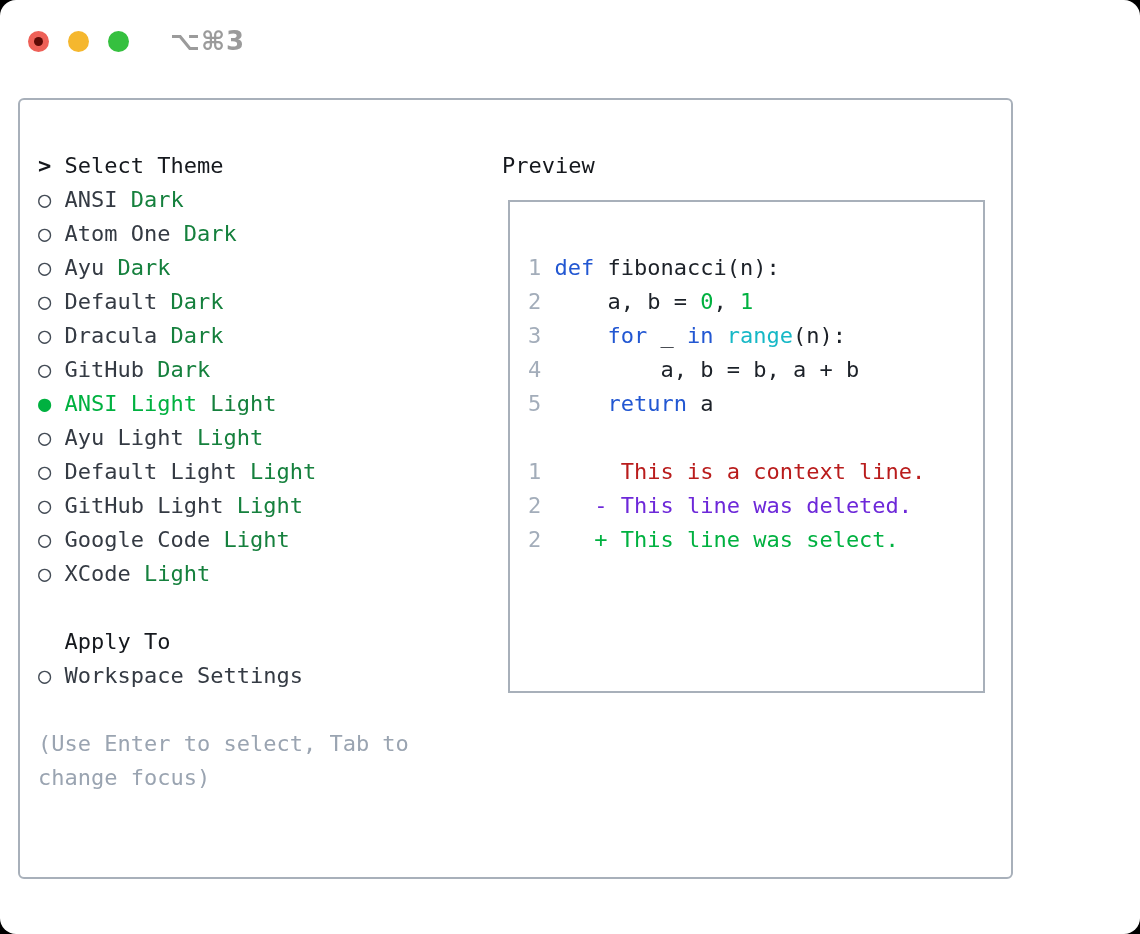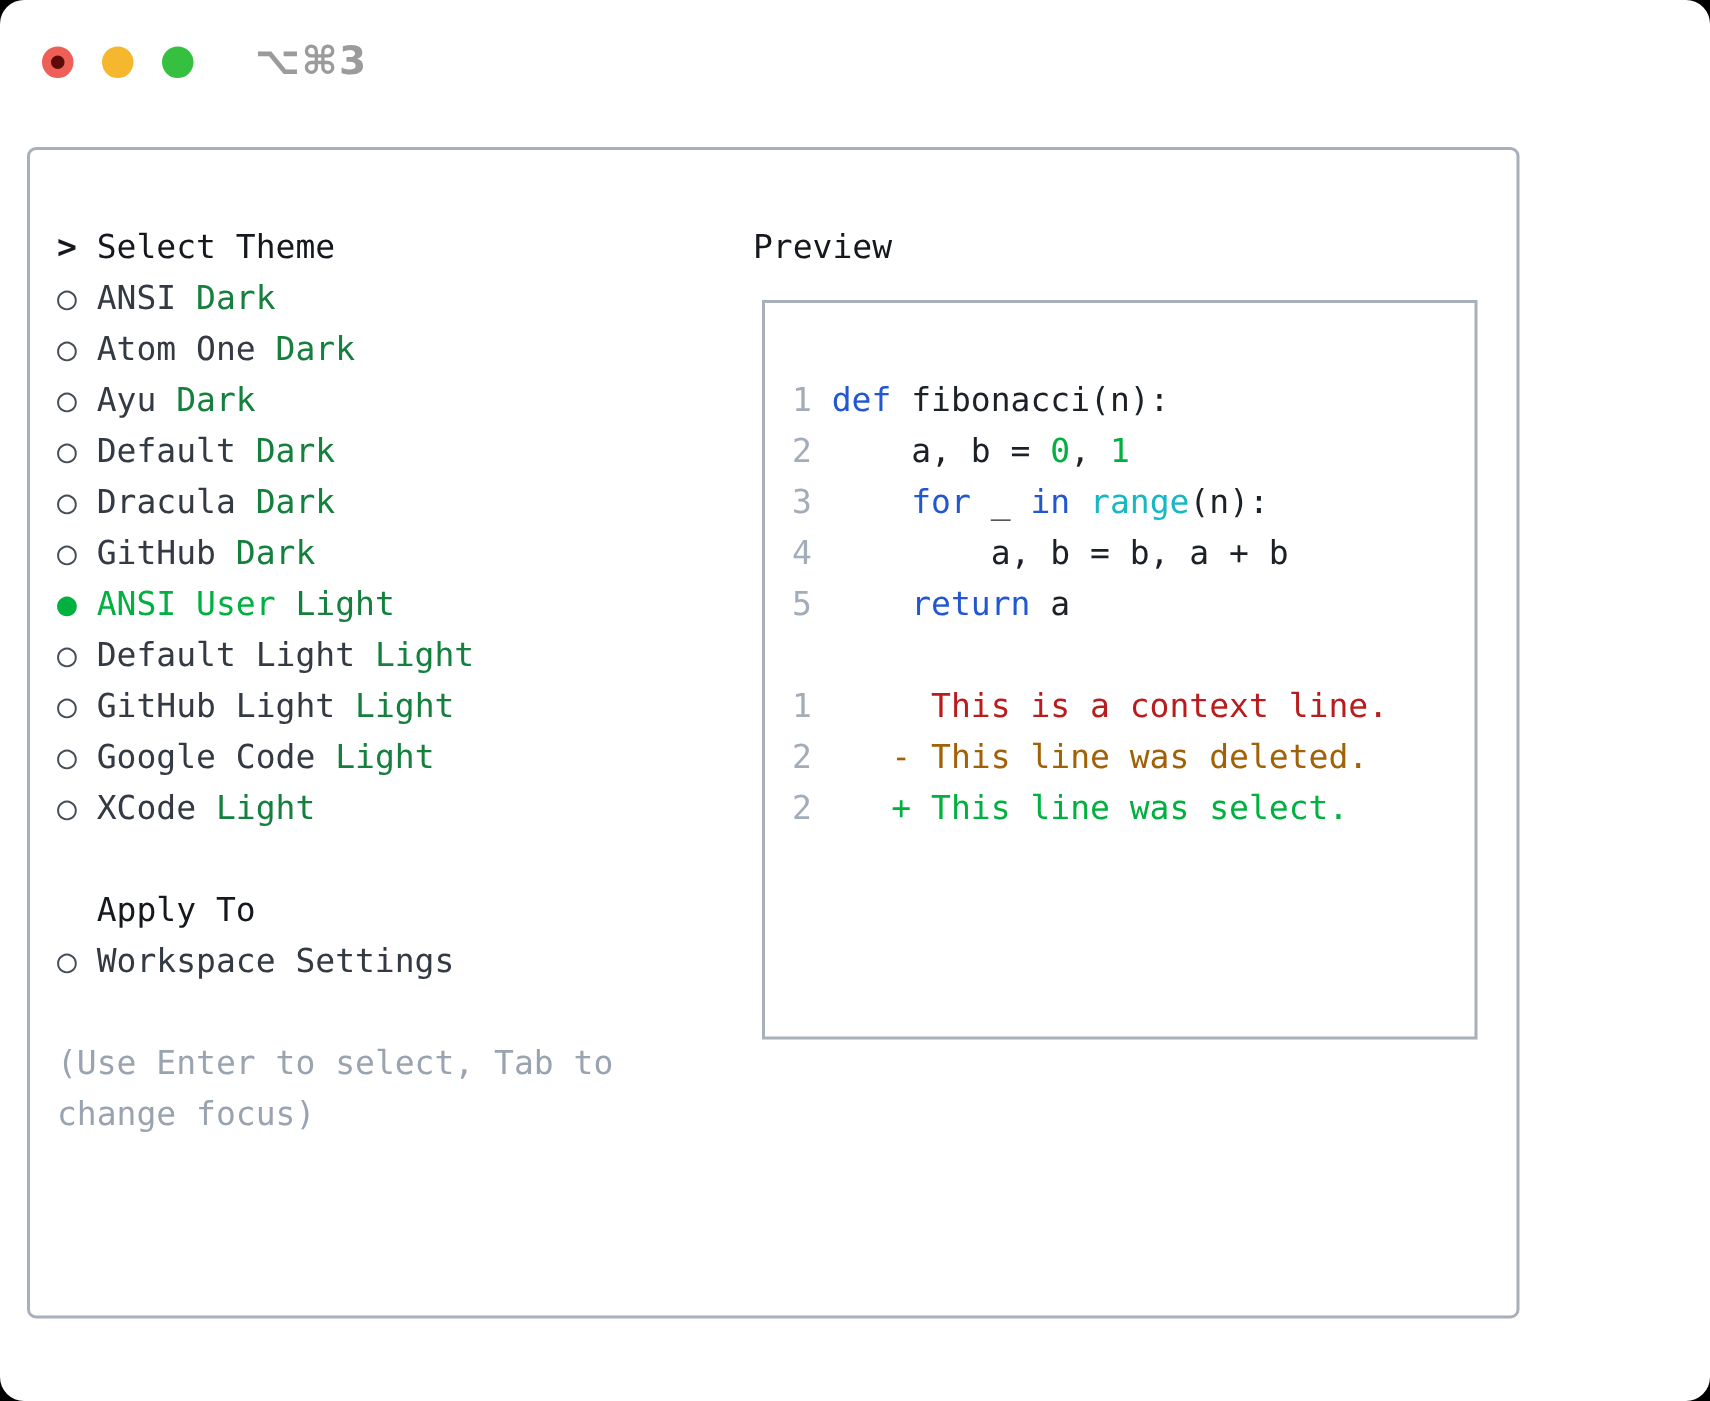--- a/index.html
+++ b/index.html
@@ -77,21 +77,21 @@
   .code-line {
     height: 34px; line-height: 34px;
     font-size: 22px; white-space: pre;
     color: #1c2128;
   }
   .ln { display: inline-block; width: 2ch; color: #a3adba; }
   .tok-kw  { color: #2257d2; }
   .tok-num { color: #00b140; }
   .tok-bi  { color: #16b8c6; }
   .diff-ctx { color: #b91c1c; }
-  .diff-del { color: #a16207; }
+  .diff-del { color: #6d28d9; }
   .diff-add { color: #00b140; }
 </style>
 </head>
 <body>
 
 <div class="window">
 
   <div class="titlebar">
     <div class="tl-dot tl-red"></div>
     <div class="tl-dot tl-yellow"></div>
@@ -104,21 +104,22 @@
     <div class="left-col">
 
       <div class="row"><span class="marker hdr-marker">&gt;</span><span class="hdr">Select Theme</span></div>
 
       <div class="row"><span class="marker">○</span><span class="name">ANSI</span><span> </span><span class="tag">Dark</span></div>
       <div class="row"><span class="marker">○</span><span class="name">Atom One</span><span> </span><span class="tag">Dark</span></div>
       <div class="row"><span class="marker">○</span><span class="name">Ayu</span><span> </span><span class="tag">Dark</span></div>
       <div class="row"><span class="marker">○</span><span class="name">Default</span><span> </span><span class="tag">Dark</span></div>
       <div class="row"><span class="marker">○</span><span class="name">Dracula</span><span> </span><span class="tag">Dark</span></div>
       <div class="row"><span class="marker">○</span><span class="name">GitHub</span><span> </span><span class="tag">Dark</span></div>
-      <div class="row sel"><span class="marker">●</span><span class="name">ANSI User</span><span> </span><span class="tag">Light</span></div>
+      <div class="row sel"><span class="marker">●</span><span class="name">ANSI Light</span><span> </span><span class="tag">Light</span></div>
+      <div class="row"><span class="marker">○</span><span class="name">Ayu Light</span><span> </span><span class="tag">Light</span></div>
       <div class="row"><span class="marker">○</span><span class="name">Default Light</span><span> </span><span class="tag">Light</span></div>
       <div class="row"><span class="marker">○</span><span class="name">GitHub Light</span><span> </span><span class="tag">Light</span></div>
       <div class="row"><span class="marker">○</span><span class="name">Google Code</span><span> </span><span class="tag">Light</span></div>
       <div class="row"><span class="marker">○</span><span class="name">XCode</span><span> </span><span class="tag">Light</span></div>
 
       <div class="spacer"></div>
 
       <div class="row"><span class="marker"> </span><span class="hdr">Apply To</span></div>
       <div class="row"><span class="marker">○</span><span class="label">Workspace Settings</span></div>
 

